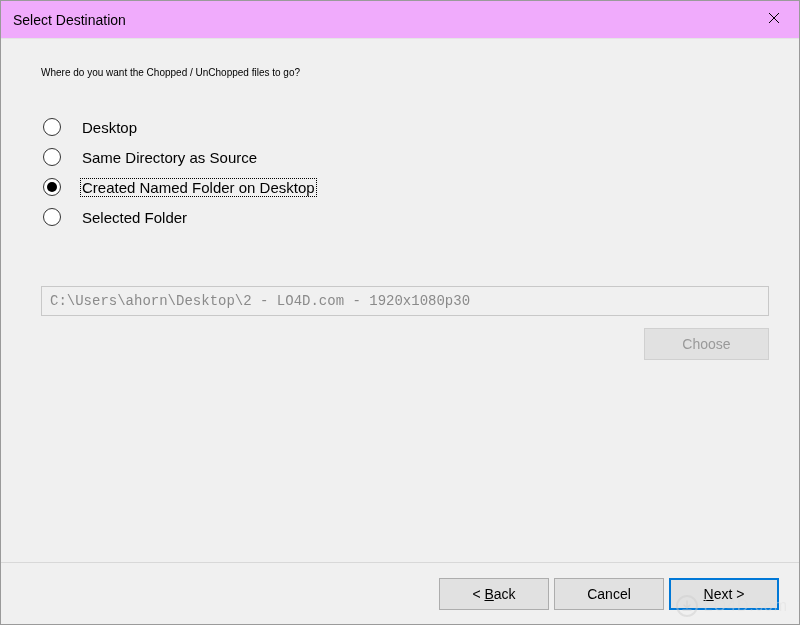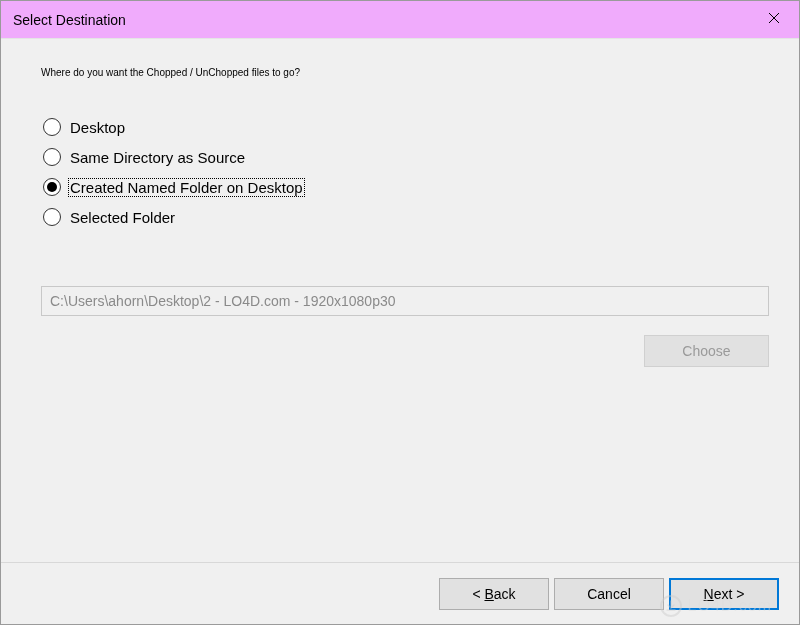--- a/index.html
+++ b/index.html
@@ -72,21 +72,21 @@
     .radio-group {
       display: flex;
       flex-direction: column;
       gap: 12px;
       margin-bottom: 60px;
       padding-left: 2px;
     }
     .radio-item {
       display: flex;
       align-items: center;
-      gap: 7px;
+      gap: 19px;
       font-size: 15px;
       color: #000;
       cursor: pointer;
     }
     .radio-circle {
       width: 18px;
       height: 18px;
       border: 1.5px solid #333;
       border-radius: 50%;
       display: flex;
@@ -110,23 +110,23 @@
       padding: 0 1px;
       margin: -1px 0;
     }
     .path-input {
       width: 100%;
       height: 30px;
       border: 1px solid #c8c8c8;
       background: #f0f0f0;
       padding: 0 8px;
       font-size: 14px;
-      font-family: Liberation Sans, sans-serif;
+      font-family: Liberation Mono, monospace;
       color: #8a8a8a;
-      margin-bottom: 19px;
+      margin-bottom: 12px;
     }
     .path-input:disabled {
       background: #f0f0f0;
       color: #8a8a8a;
     }
     .choose-row {
       display: flex;
       justify-content: flex-end;
       margin-bottom: 20px;
     }
@@ -162,21 +162,21 @@
     }
     .wiz-btn.primary {
       border: 2px solid #0078d7;
       background: #e1e1e1;
     }
     .wiz-btn .underline {
       text-decoration: underline;
     }
     .watermark {
       position: absolute;
-      right: 28px;
+      right: 12px;
       bottom: 8px;
       display: flex;
       align-items: center;
       gap: 6px;
       opacity: 0.45;
       color: #fff;
       pointer-events: none;
     }
     .watermark .wm-icon {
       width: 22px;

